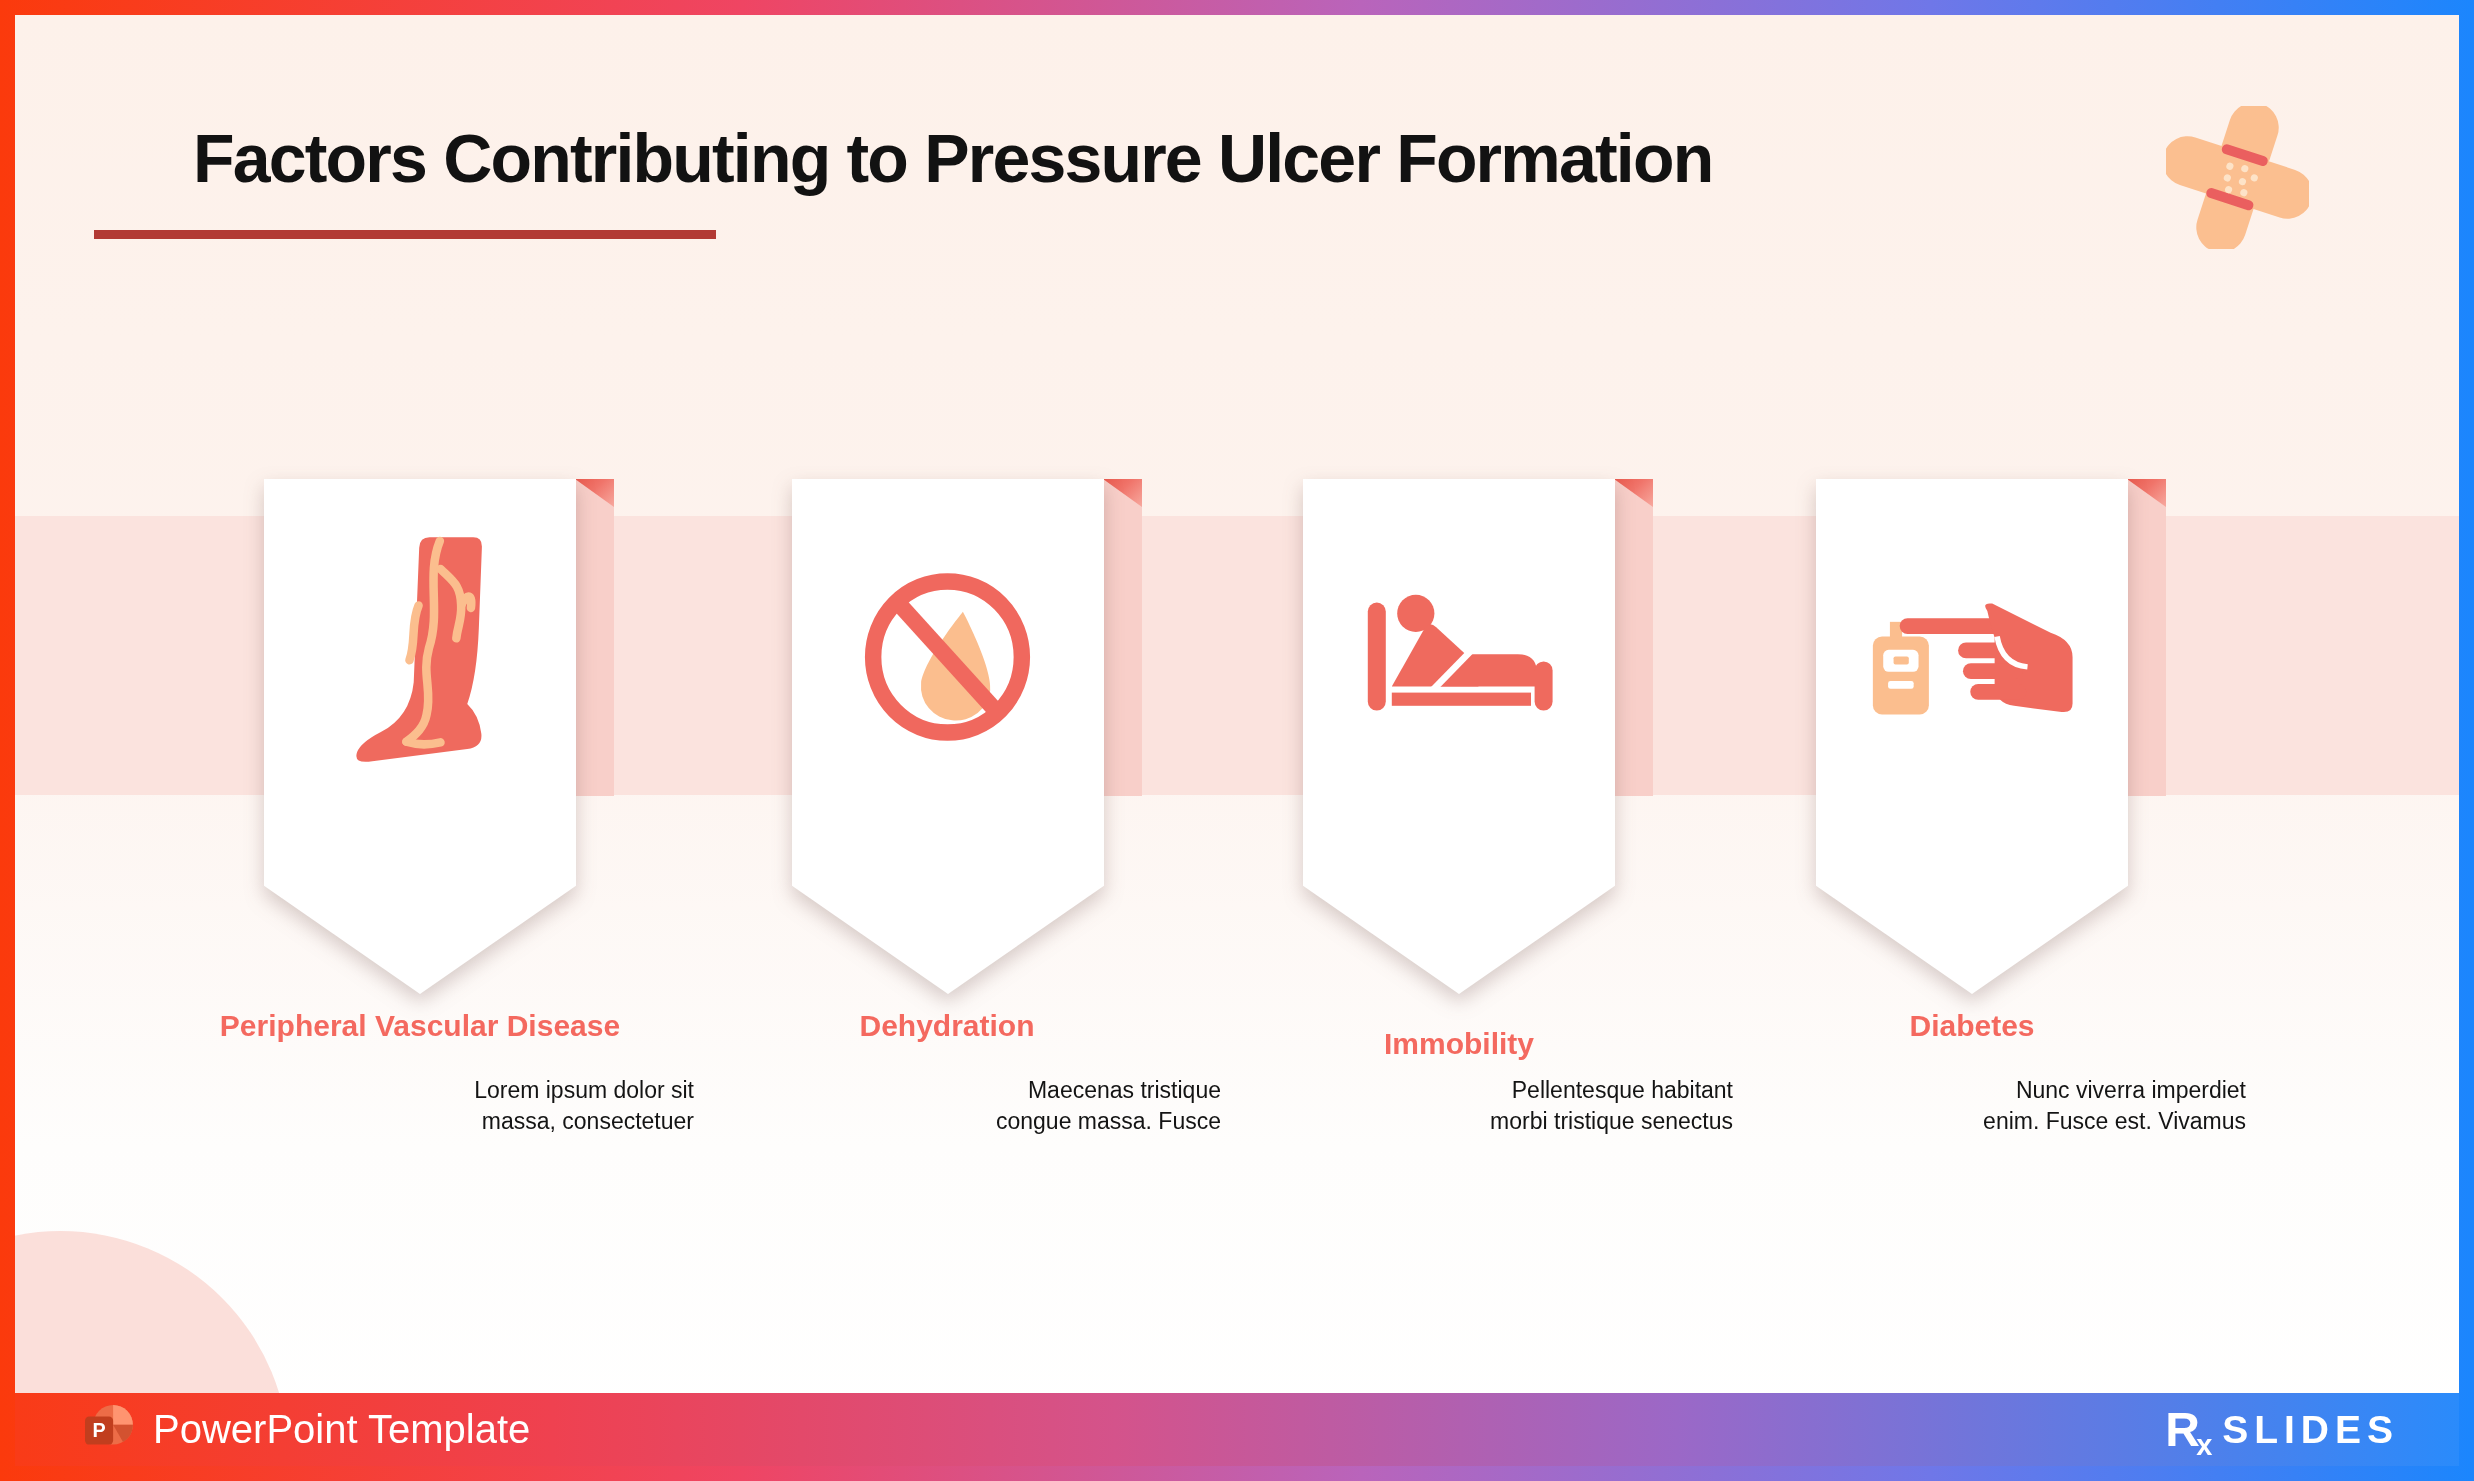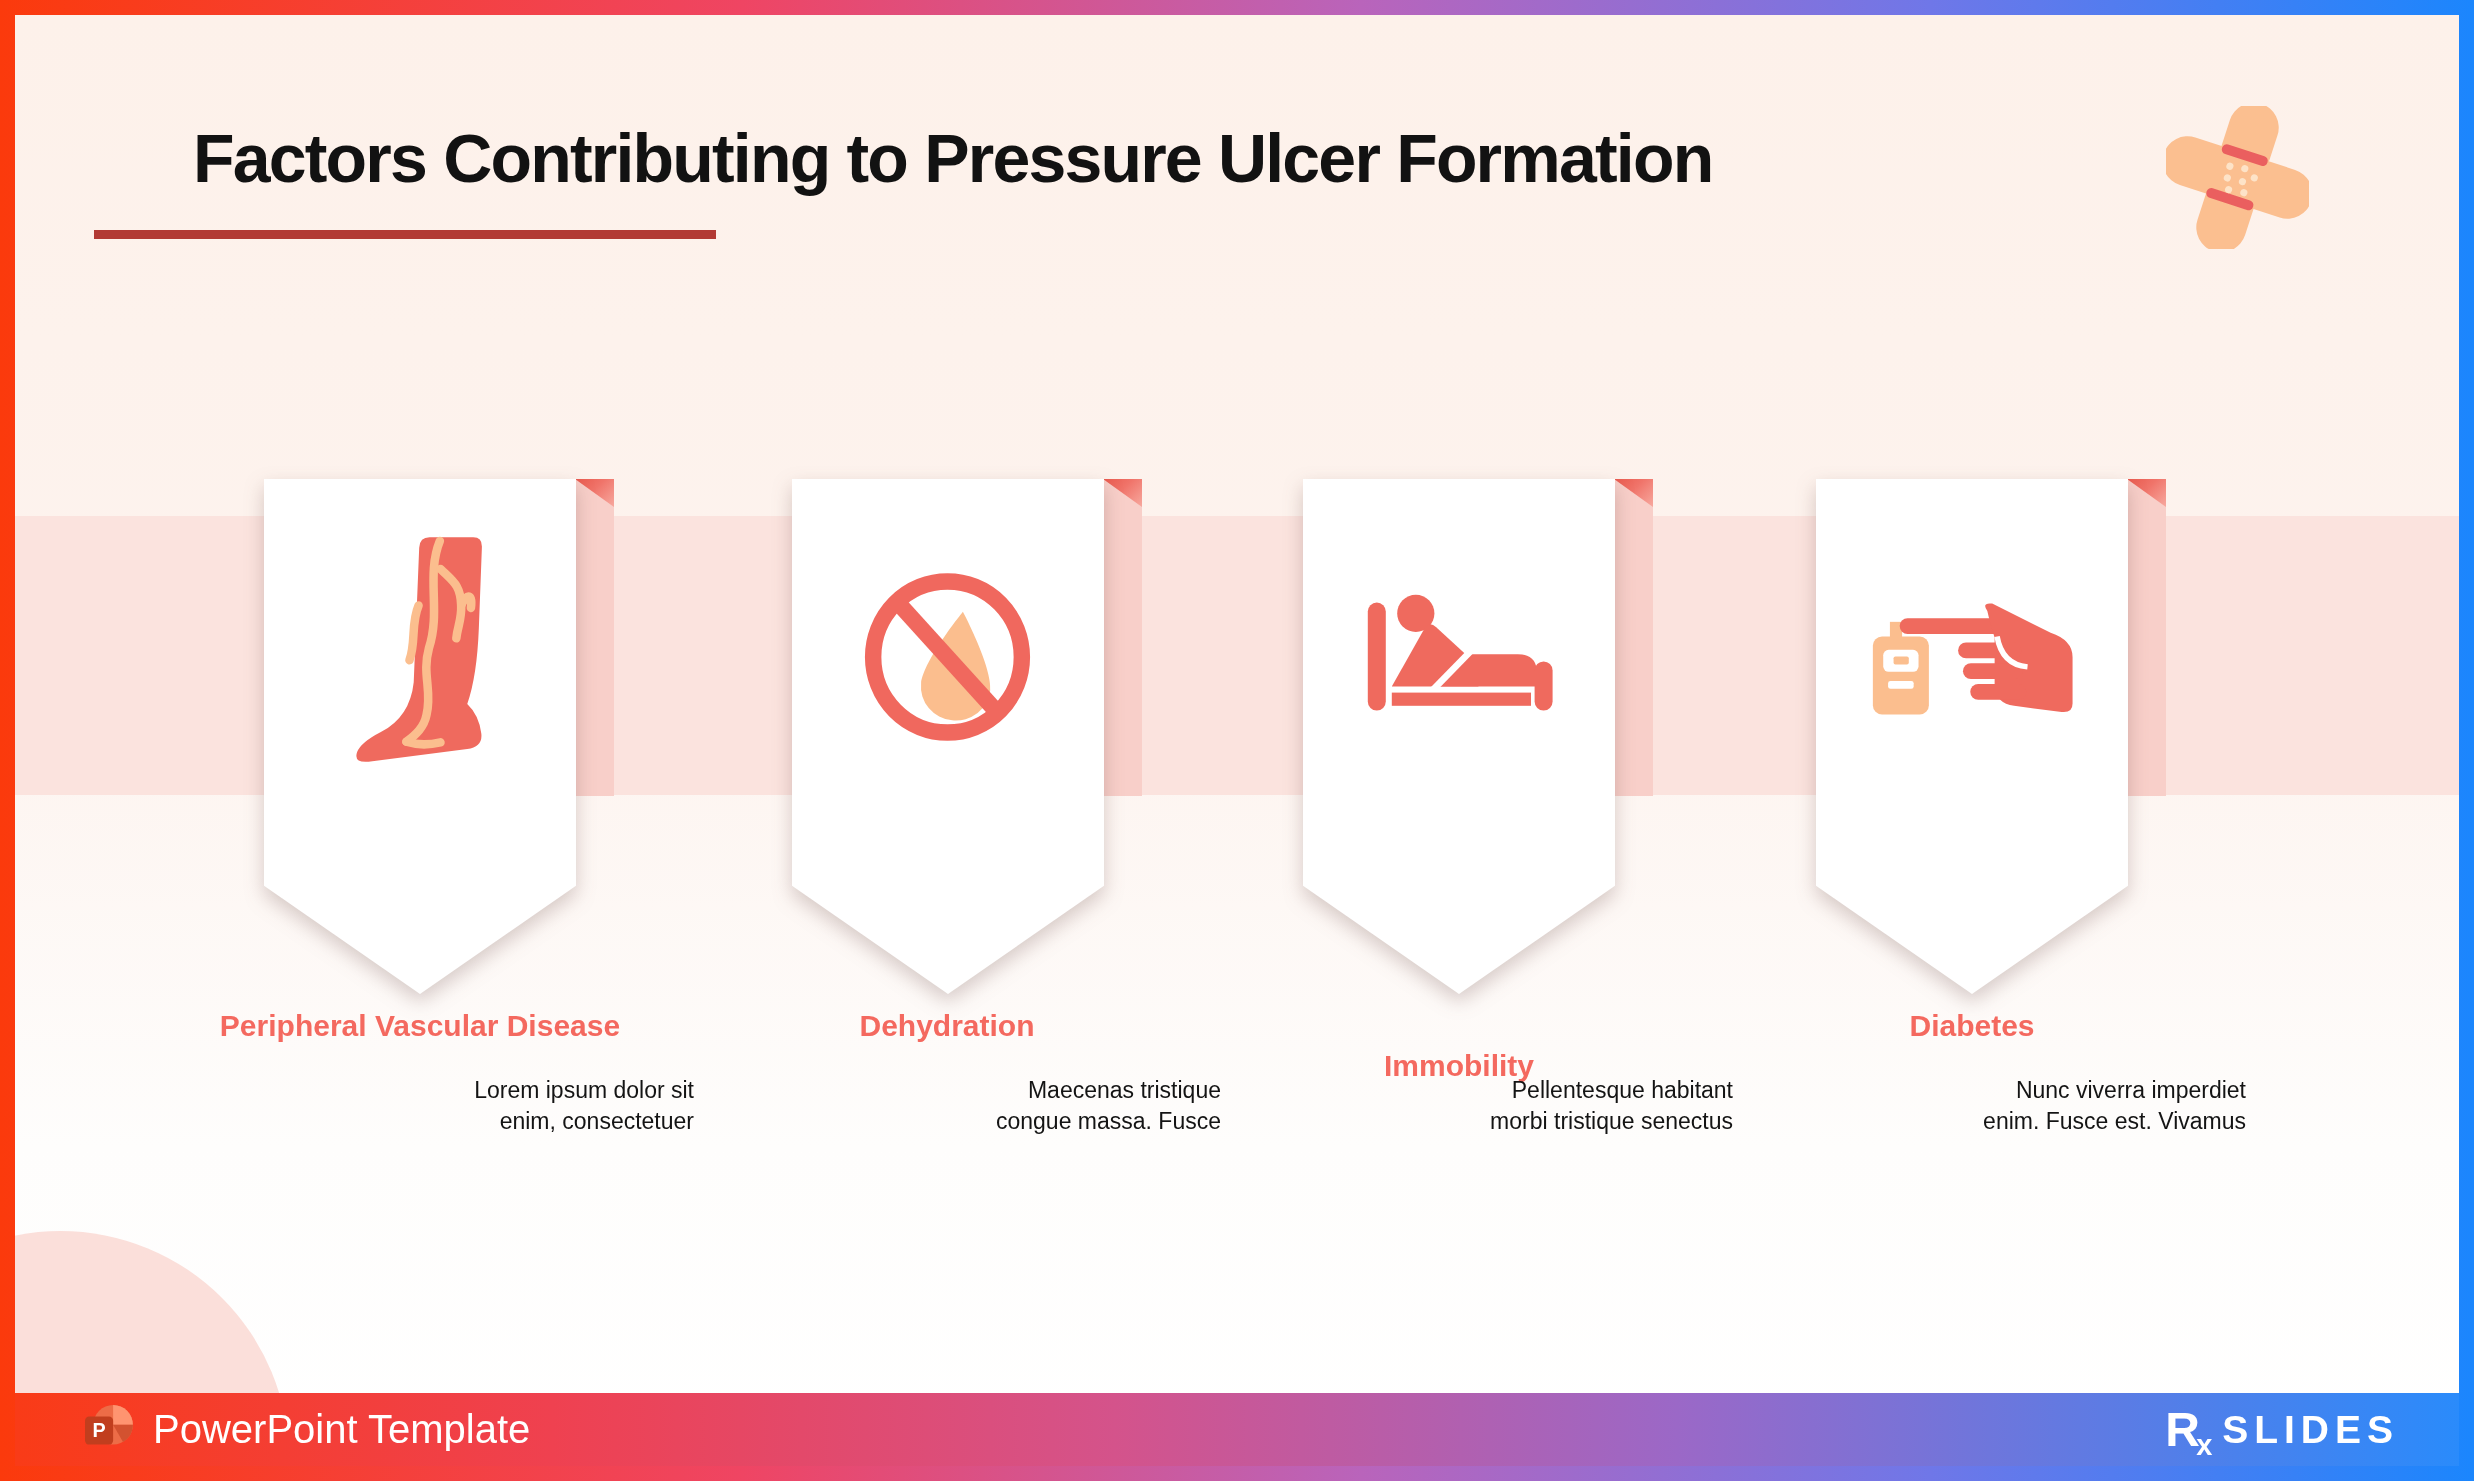--- a/index.html
+++ b/index.html
@@ -151,32 +151,32 @@
           <path d="M212 58 Q220 104 262 108" stroke="#ffffff" stroke-width="9" fill="none"></path>
         </svg>
       </div>
     </div>
 
     <div class="factor-text" style="left:131px;top:994px">
       <div class="factor-name">Peripheral Vascular Disease</div>
     </div>
     <div class="factor-desc" style="left:131px;top:1060px">
       <div>Lorem ipsum dolor sit</div>
-        <div>enim, consectetuer</div>
+        <div>massa, consectetuer</div>
     </div>
 
     <div class="factor-text" style="left:658px;top:994px">
       <div class="factor-name">Dehydration</div>
     </div>
     <div class="factor-desc" style="left:658px;top:1060px">
       <div>Maecenas tristique</div>
         <div>congue massa. Fusce</div>
     </div>
 
-    <div class="factor-text" style="left:1170px;top:1034px">
+    <div class="factor-text" style="left:1170px;top:1012px">
       <div class="factor-name">Immobility</div>
     </div>
     <div class="factor-desc" style="left:1170px;top:1060px">
       <div>Pellentesque habitant</div>
         <div>morbi tristique senectus</div>
     </div>
 
     <div class="factor-text" style="left:1683px;top:994px">
       <div class="factor-name">Diabetes</div>
     </div>

